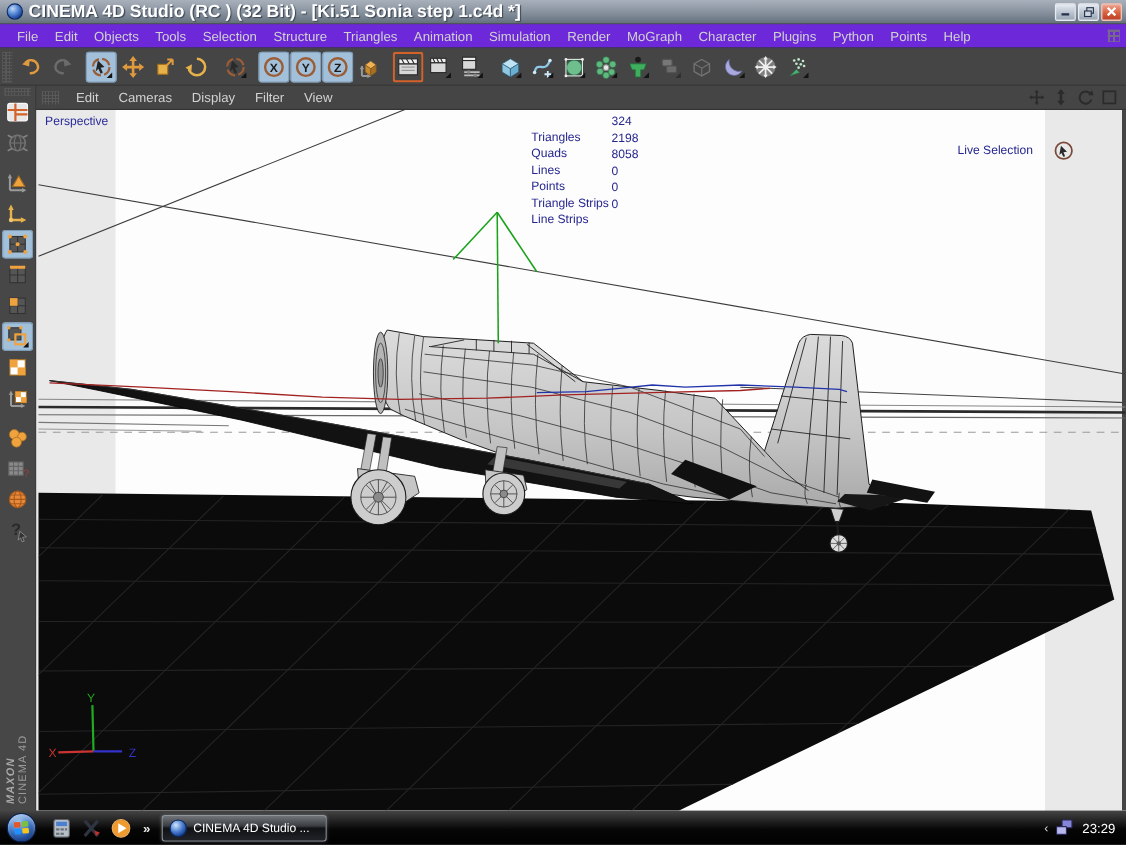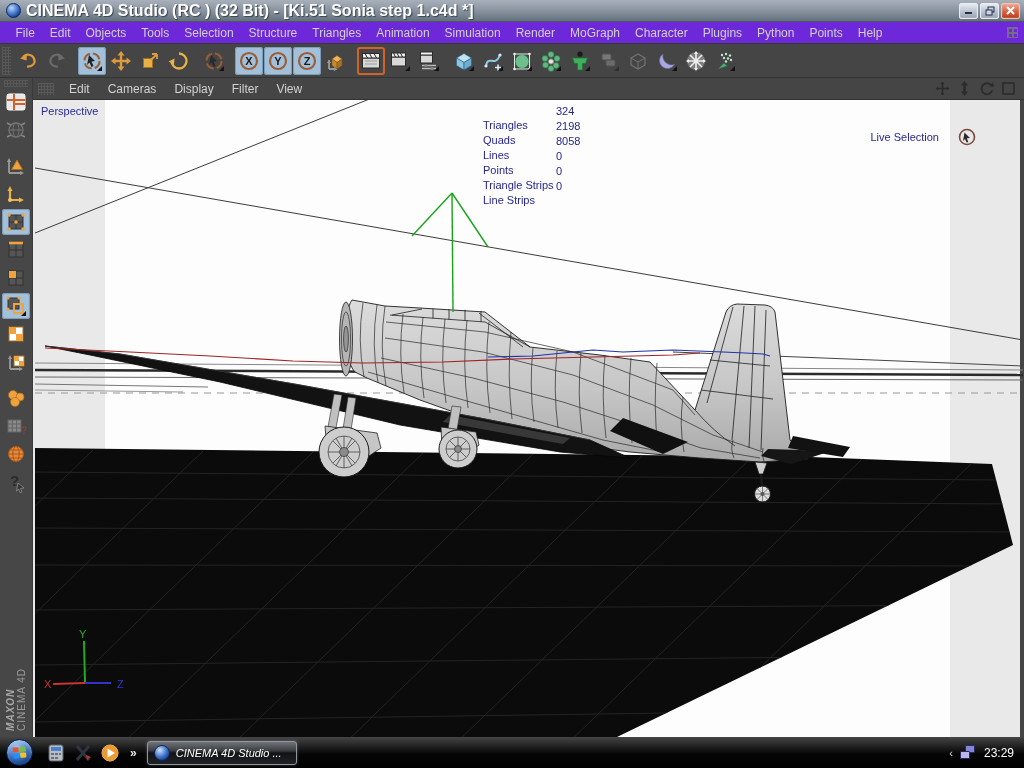--- a/index.html
+++ b/index.html
@@ -98,21 +98,21 @@
   .flag i { border-radius:1px; }
   .ql { display:flex; align-items:center; gap:9px; margin-right:10px; }
   .ql-chevron { color:#e8e8e8; font-size:12px; font-weight:bold; margin-left:2px; }
   .taskbtn { height:24px; width:150px; border:1px solid #8f969e; border-radius:3px;
     background:linear-gradient(#707478,#3a3d42 40%, #101214 50%, #1d2024 90%);
     display:flex; align-items:center; padding:0 6px; gap:6px;
     box-shadow:0 0 3px rgba(255,255,255,.25); }
   .taskbtn .c4dball { width:16px; height:16px; border-radius:50%;
     background:radial-gradient(circle at 35% 30%, #cfe4fb, #4d7fd0 45%, #123a8c 80%);
     border:1px solid #0c2a66; }
-  .taskbtn span { color:#fff; font-size:11px; white-space:nowrap; overflow:hidden;font-style:italic; }
+  .taskbtn span { color:#fff; font-size:11px; white-space:nowrap; overflow:hidden; }
   .tray { margin-left:auto; display:flex; align-items:center; gap:7px; margin-right:10px; }
   .tray-chevron { color:#ddd; font-size:11px; }
   .clock { color:#fff; font-size:12px; }
   .net-icon { position:relative; width:17px; height:15px; }
   .net-icon i { position:absolute; width:10px; height:8px; border-radius:1px;
     border:1px solid #2a2a5a; }
   .net-icon .n1 { left:5px; top:0; background:#8585d8; }
   .net-icon .n2 { left:0; top:6px; background:#b8b8ee; }
 </style>
 </head>

